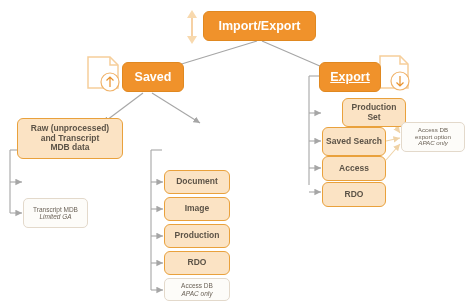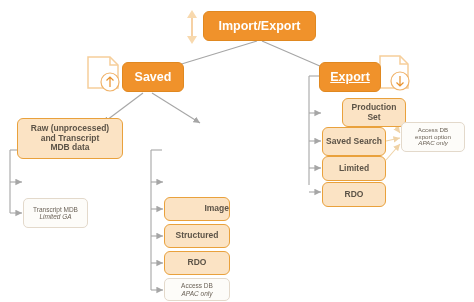--- a/index.html
+++ b/index.html
@@ -126,48 +126,51 @@
     <span>Raw (unprocessed) and Transcript MDB data</span>
   </div>
 
 
   <div class="node note" style="left:23px;top:198px;width:65px;height:30px;font-size:6.5px;flex-direction:column;">
     <span>Transcript MDB</span>
     <span class="ital">Limited GA</span>
   </div>
 
 
+  <div class="node light" style="left:164px;top:170px;width:66px;height:24px;font-size:8.5px;">
+    <span>Document</span>
+  </div>
 
-  <div class="node light" style="left:164px;top:197px;width:66px;height:24px;font-size:8.5px;justify-content:flex-end;">
+  <div class="node light" style="left:164px;top:197px;width:66px;height:24px;font-size:8.5px;">
     <span>Image</span>
   </div>
 
   <div class="node light" style="left:164px;top:224px;width:66px;height:24px;font-size:8.5px;">
-    <span>Structured</span>
+    <span>Production</span>
   </div>
 
   <div class="node light" style="left:164px;top:251px;width:66px;height:24px;font-size:8.5px;">
     <span>RDO</span>
   </div>
 
   <div class="node note" style="left:164px;top:278px;width:66px;height:23px;font-size:6.5px;flex-direction:column;">
     <span>Access DB</span>
     <span class="ital">APAC only</span>
   </div>
 
   <div class="node light" style="left:342px;top:98px;width:64px;height:29px;font-size:8.5px;padding:0 4px;">
     <span>Production Set</span>
   </div>
 
   <div class="node light" style="left:322px;top:127px;width:64px;height:29px;font-size:8.5px;padding:0 0;">
     <span>Saved Search</span>
   </div>
 
   <div class="node light" style="left:322px;top:156px;width:64px;height:25px;font-size:8.5px;">
-    <span>Limited</span>
+    <span>Access</span>
   </div>
 
   <div class="node light" style="left:322px;top:182px;width:64px;height:25px;font-size:8.5px;">
     <span>RDO</span>
   </div>
 
   <div class="node note" style="left:401px;top:122px;width:64px;height:30px;font-size:6.2px;flex-direction:column;">
     <span>Access DB</span>
     <span>export option</span>
     <span class="ital">APAC only</span>

